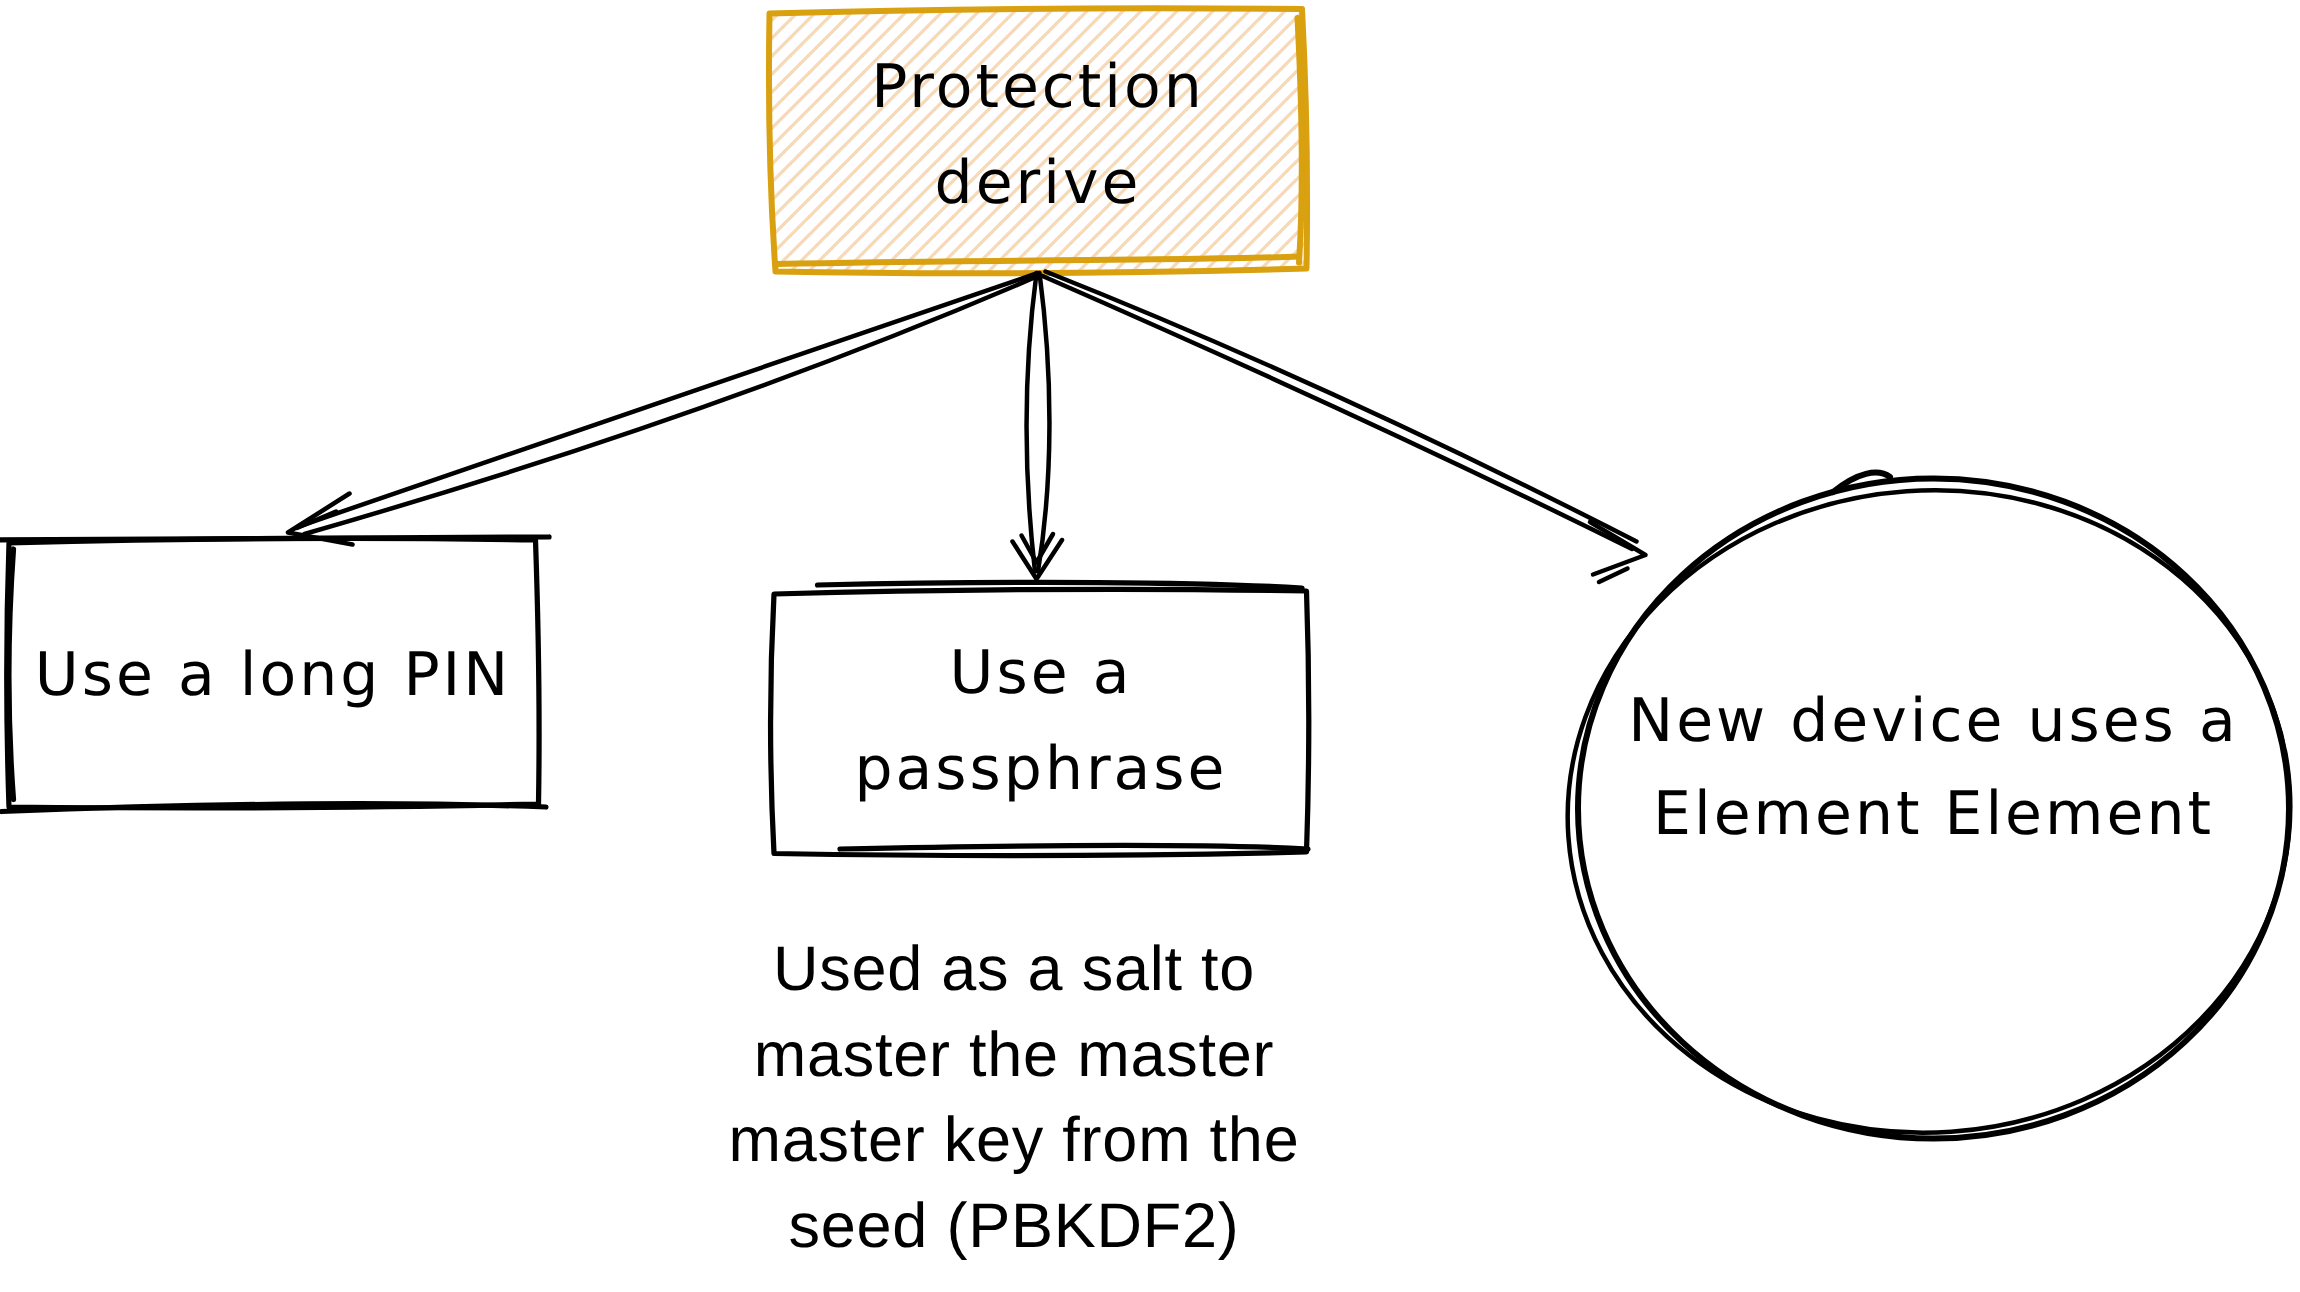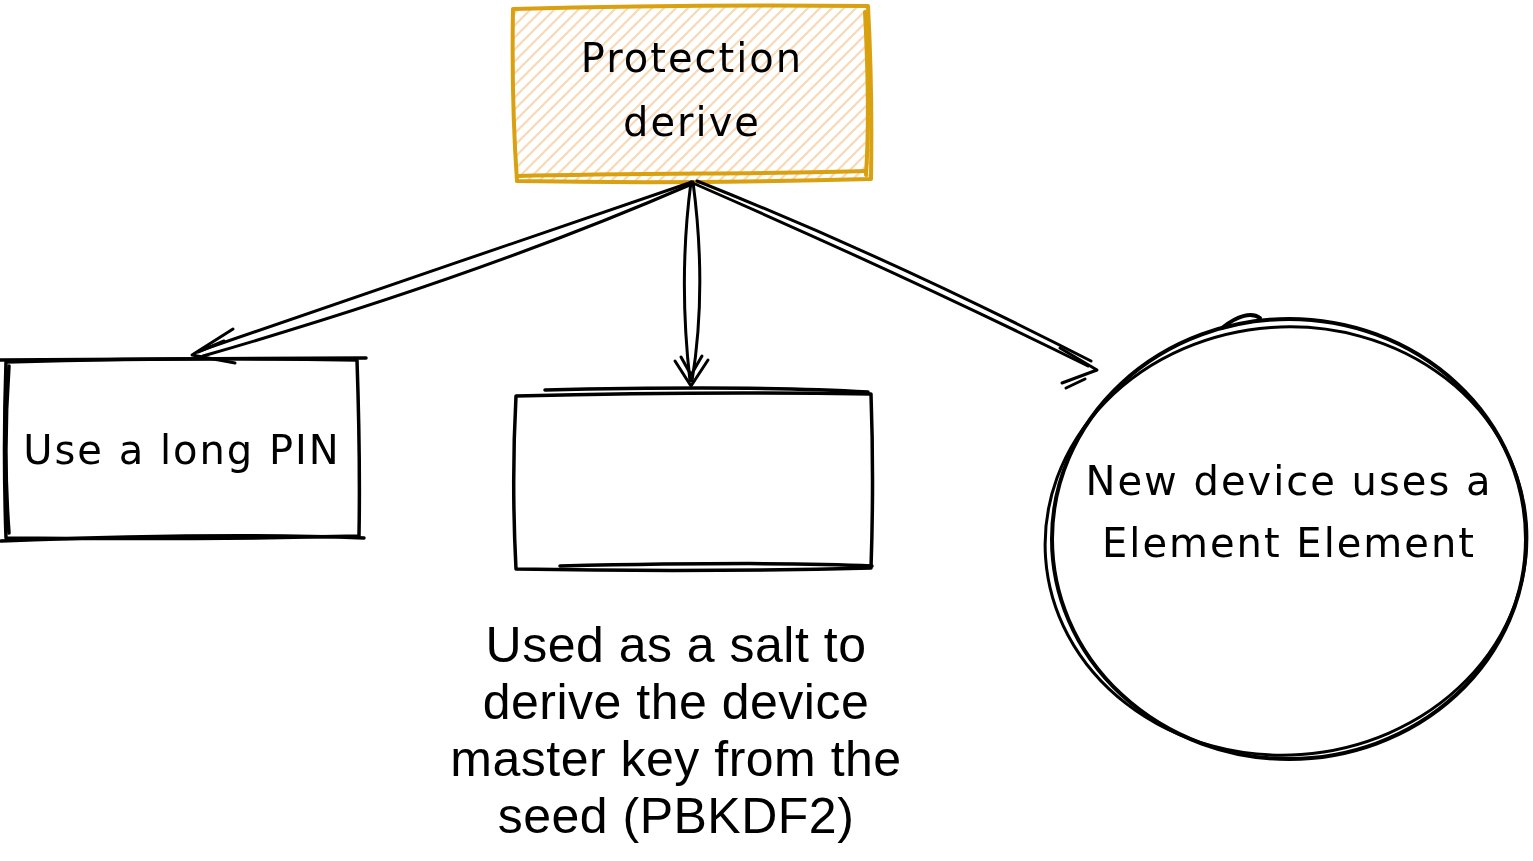--- a/index.html
+++ b/index.html
@@ -24,21 +24,21 @@
     font-size: 40px;
     letter-spacing: 2px;
   }
   .root-label   { left: 512px; top: 26px;  width: 360px; line-height: 64px; }
   .pin-label    { left: -8px;  top: 428px; width: 380px; line-height: 44px; }
   .pass-label   { left: 512px; top: 417px; width: 364px; line-height: 64px; }
   .circle-label { left: 1047px; top: 450px; width: 484px; line-height: 62px; }
   .caption {
     left: 420px; top: 617px; width: 512px;
     font-family: "Liberation Sans", sans-serif;
-    font-size: 50px;
+    font-size: 42px;
     line-height: 57px;
     letter-spacing: 0.5px;
   }
 </style>
 </head>
 <body>
 
 <div class="canvas">
 
   <svg width="1533" height="861" viewBox="0 0 1533 861">
@@ -101,26 +101,30 @@
 
   <div class="label hand root-label">
     <span>Protection</span>
     <span>derive</span>
   </div>
 
   <div class="label hand pin-label">
     <span>Use a long PIN</span>
   </div>
 
+  <div class="label hand pass-label">
+    <span>Use a</span>
+    <span>passphrase</span>
+  </div>
 
   <div class="label hand circle-label">
     <span>New device uses a</span>
     <span>Element Element</span>
   </div>
 
   <div class="label caption">
     <span>Used as a salt to</span>
-    <span>derive the device</span>
+    <span>master the master</span>
     <span>master key from the</span>
     <span>seed (PBKDF2)</span>
   </div>
 
 </div>
 
 </body></html>

